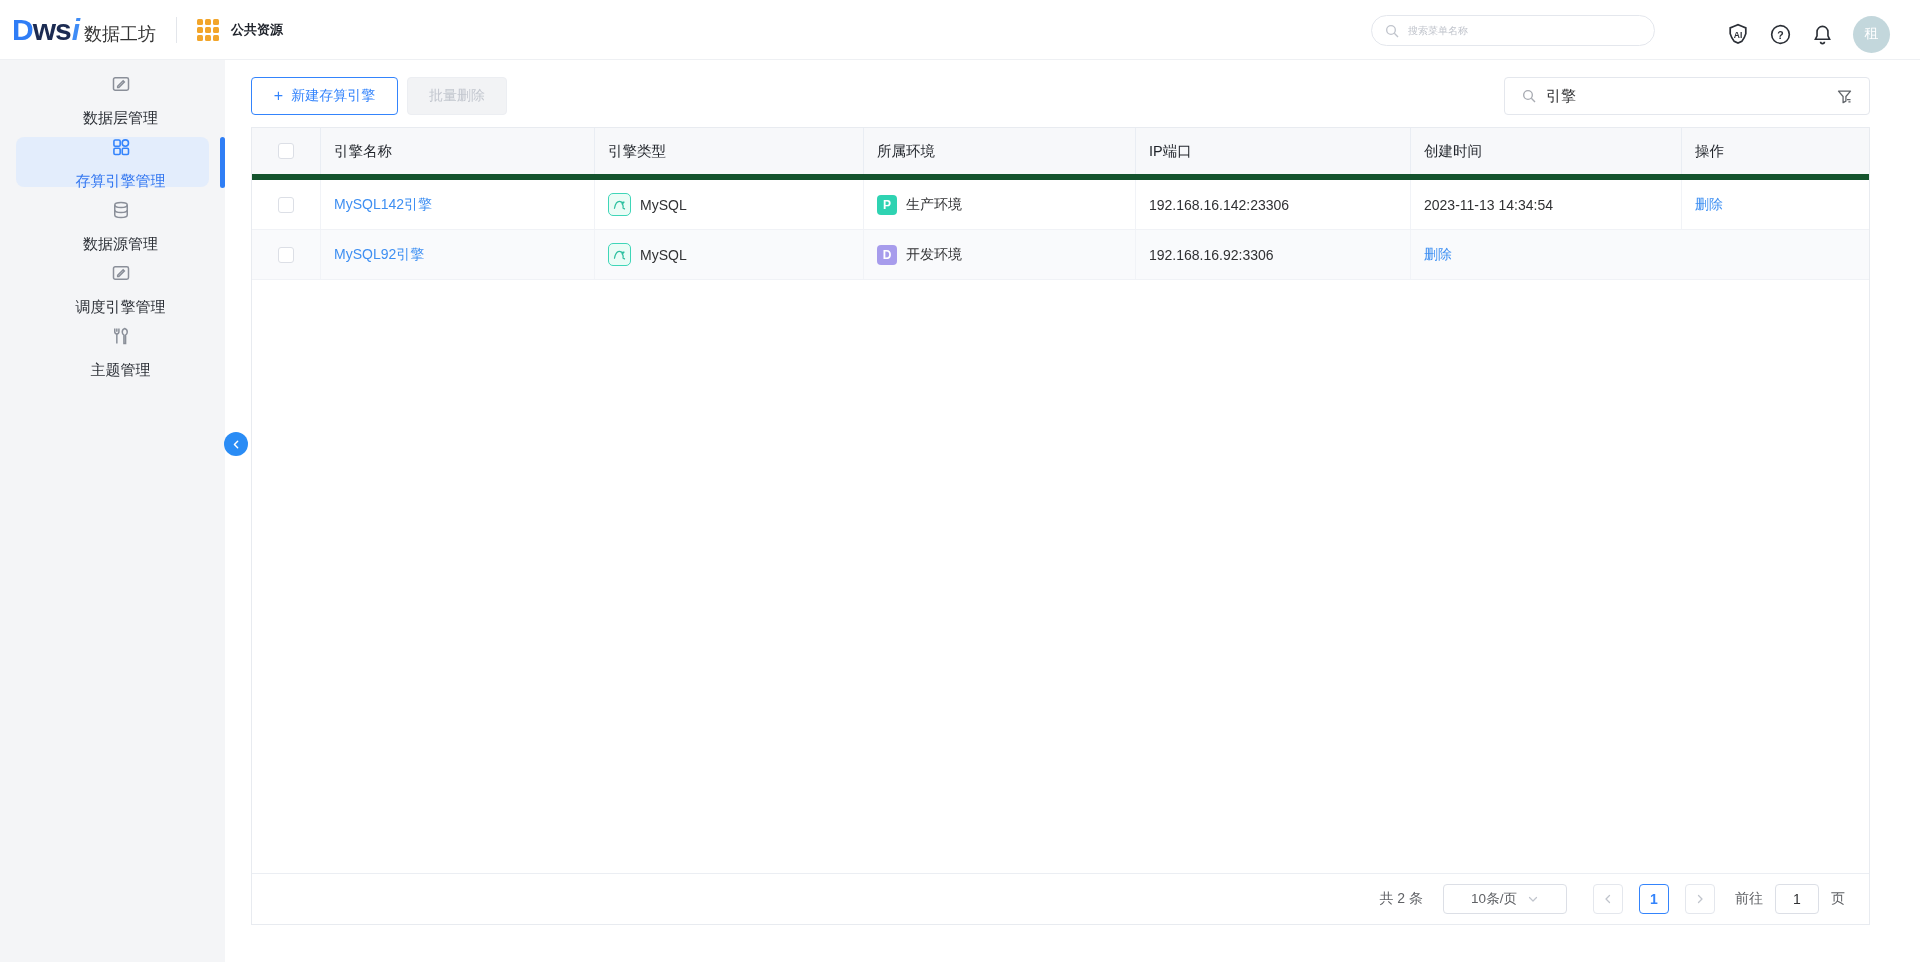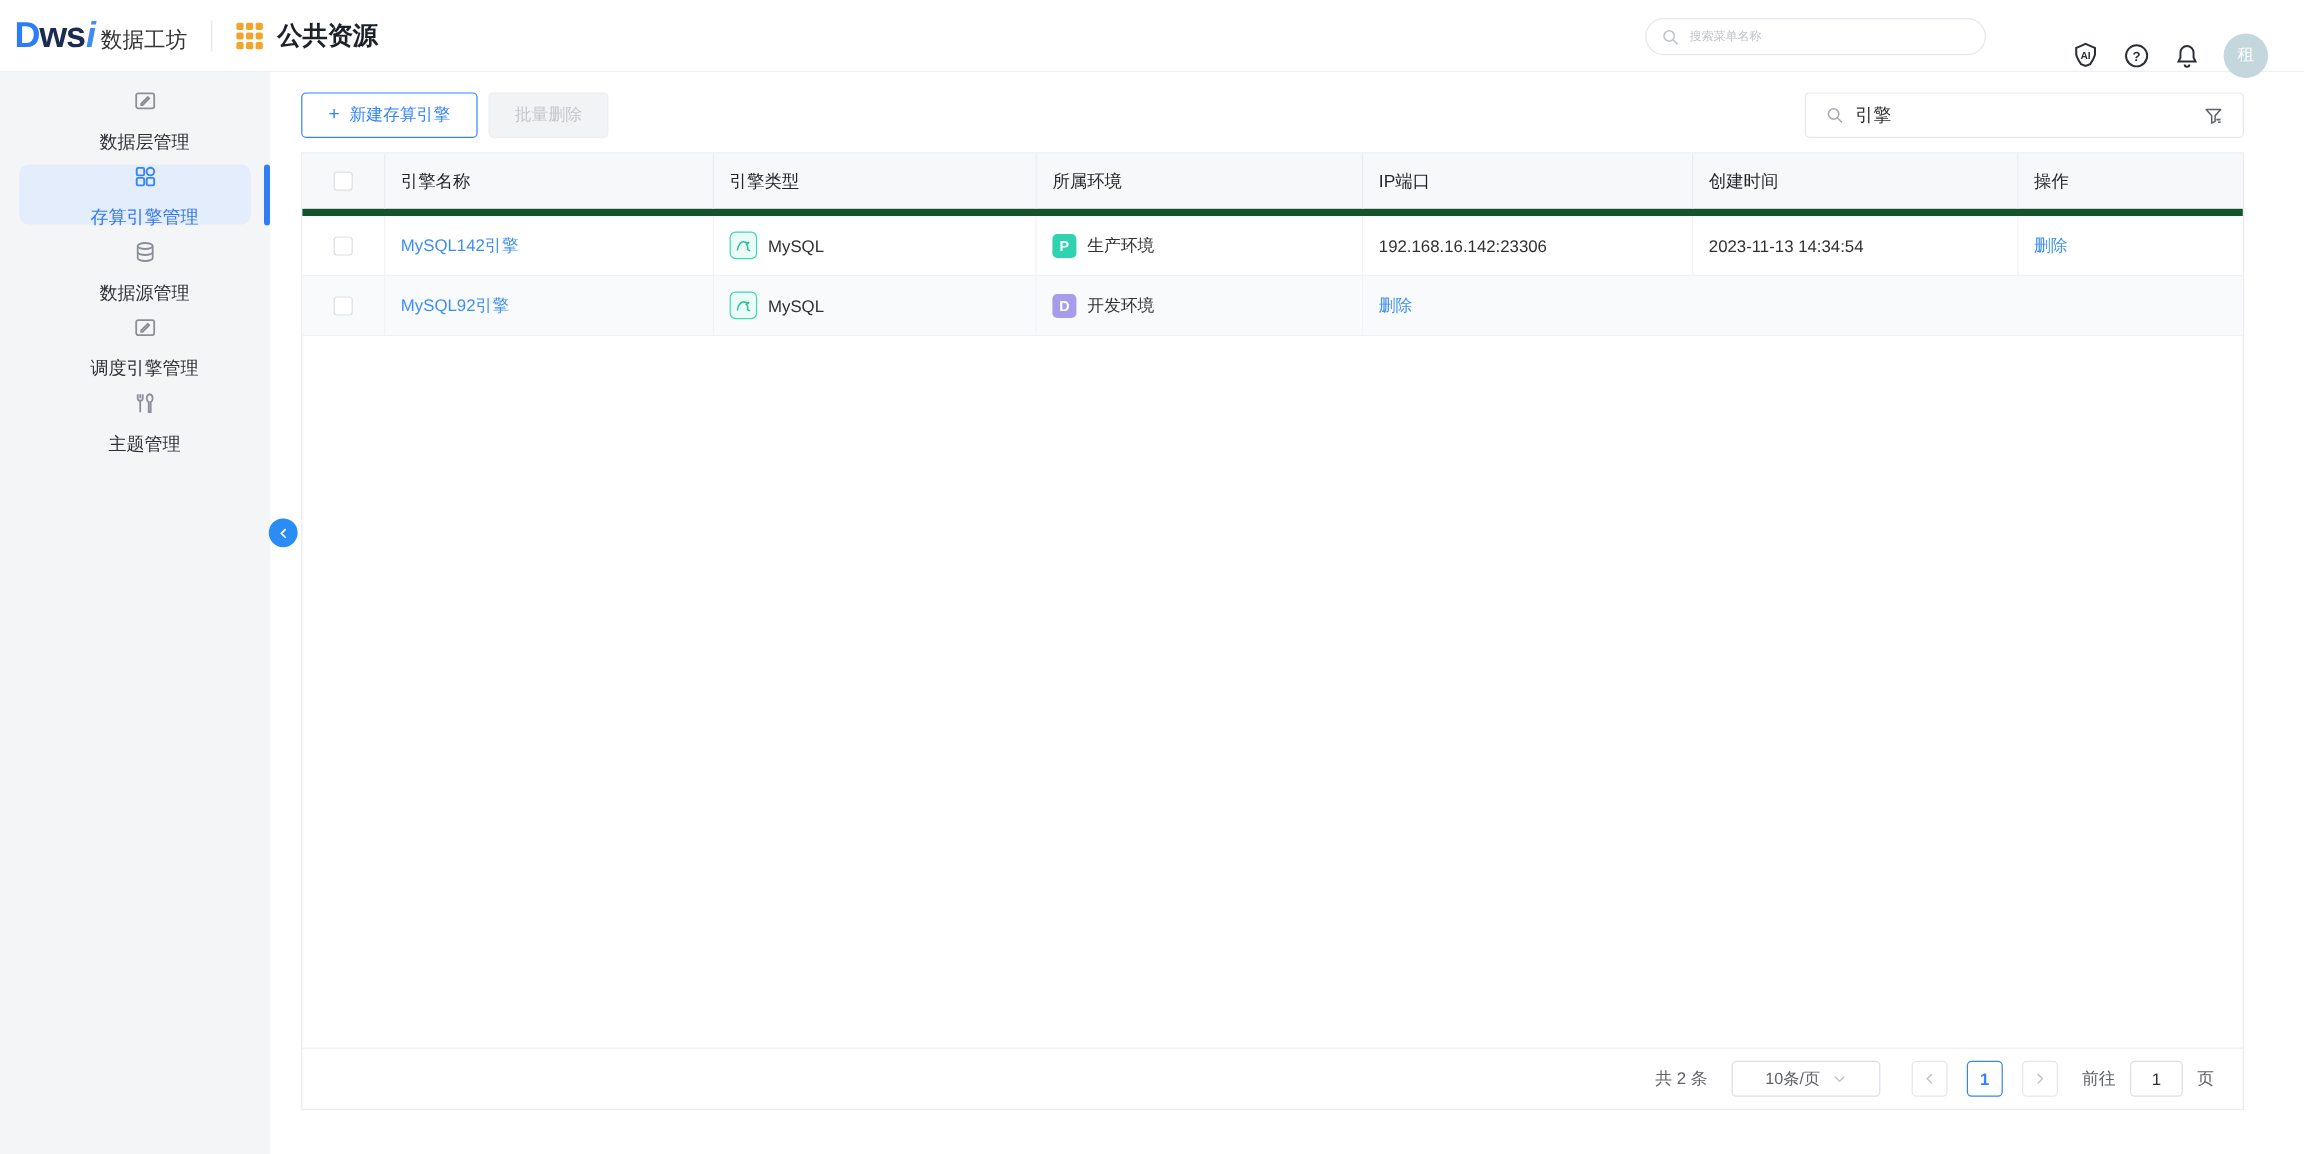--- a/index.html
+++ b/index.html
@@ -9,27 +9,27 @@
   
   .topbar { position:absolute; left:0; top:0; width:1920px; height:60px; background:#fff; border-bottom:1px solid #eef0f3; z-index:30; display:flex; align-items:center; }
   .logo-wrap { display:flex; align-items:baseline; margin-left:12px; }
   .logo-d  { font-size:30px; font-weight:800; color:#2f7df6; letter-spacing:-1px; }
   .logo-ws { font-size:30px; font-weight:800; color:#1c2b52; letter-spacing:-1px; }
   .logo-i  { font-size:30px; font-weight:800; font-style:italic; color:#3f8cf6; margin-left:1px; }
   .logo-name { font-size:18px; color:#333; margin-left:4px; font-weight:500; }
   .top-divider { width:1px; height:26px; background:#e3e6eb; margin:0 20px; }
   .app-grid { width:22px; height:22px; display:grid; grid-template-columns:repeat(3,6px); grid-template-rows:repeat(3,6px); gap:2px; }
   .app-grid div { background:#f2a52a; border-radius:1.5px; }
-  .app-title { font-size:21px; font-weight:700; color:#1d2129; margin-left:12px; }
+  .app-title { font-size:13px; font-weight:700; color:#1d2129; margin-left:12px; }
 
   .top-search { position:absolute; left:1371px; top:15px; width:284px; height:31px; border:1px solid #e4e7ed; border-radius:16px; display:flex; align-items:center; padding:0 12px; background:#fff; }
   .top-search input { border:none; outline:none; flex:1; font-size:10px; color:#606266; margin-left:8px; font-family:"Liberation Sans",sans-serif; background:transparent; }
   .top-search input::placeholder { color:#c0c4cc; }
 
-  .top-actions { position:absolute; right:30px; top:16px; height:60px; display:flex; align-items:center; gap:19px; }
+  .top-actions { position:absolute; right:30px; top:4px; height:60px; display:flex; align-items:center; gap:19px; }
   .round-ico { color:#2b2f36; display:flex; align-items:center; justify-content:center; cursor:pointer; }
   .avatar { width:37px; height:37px; border-radius:50%; background:#c3d7dc; color:#fff; font-size:14px; display:flex; align-items:center; justify-content:center; }
 
   
   .sidebar { position:absolute; left:0; top:60px; width:225px; height:902px; background:#f4f5f7; padding-top:14px; }
   .side-item { height:50px; margin:0 16px 13px 16px; border-radius:8px; display:flex; align-items:center; padding-left:16px; gap:15px; font-size:15px; color:#2b2f36; cursor:pointer;flex-direction:column; }
   .side-item .s-ico { color:#8a8f99; display:flex; }
   .side-item.active { background:#e3edfc; color:#3377f0; font-weight:500; }
   .side-item.active .s-ico { color:#3484fc; }
   .active-bar { position:absolute; right:0; top:77px; width:5px; height:51px; background:#2f7ef5; border-radius:3px; }
@@ -271,20 +271,21 @@
               <path d="M4 18c1.5-8 5.5-11 8-11 2.2 0 2.6 1.6 4.8 1.6 1.1 0 2-.4 2.7-1.1-.6 1.7-1.7 2.8-3.3 3.3 1.1 1.2 1.7 2.9 1.7 5.2"></path>
               <path d="M17.5 17.5 20 19"></path>
             </svg>
         </span>
         <span>MySQL</span>
       </div>
       <div class="cell c-env">
         <span class="env-badge badge-dev">D</span>
         <span>开发环境</span>
       </div>
+      <div class="cell c-ip">192.168.16.92:3306</div>
       <div class="cell c-act">
           <a class="link">删除</a>
         </div>
     </div>
 
     <div class="spacer"></div>
 
     <div class="pagi">
       <span class="pg-total">共 2 条</span>
       <div class="pg-select">

